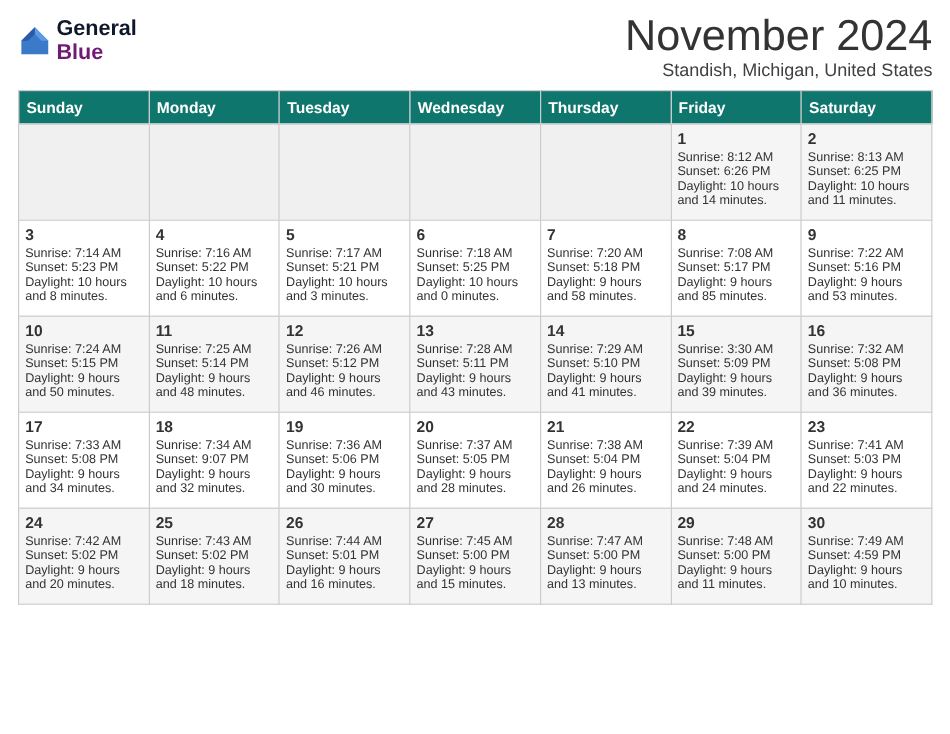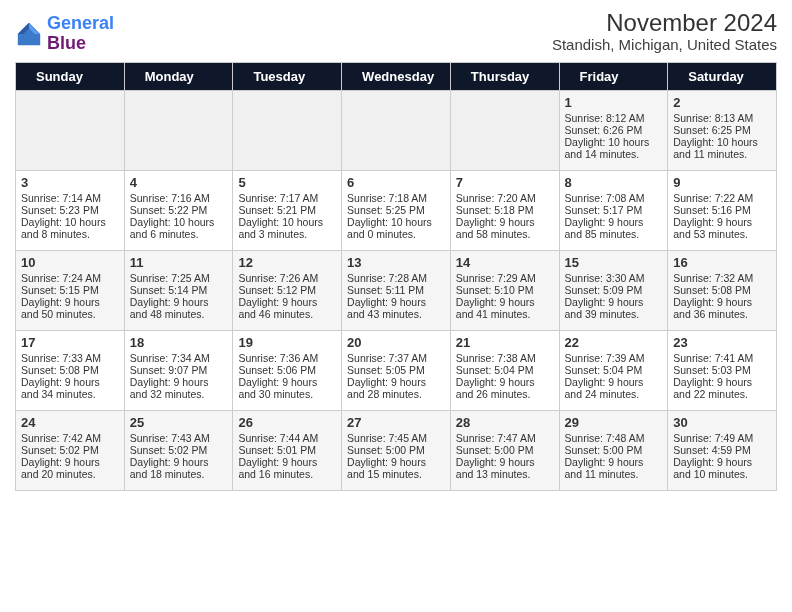--- a/index.html
+++ b/index.html
@@ -22,55 +22,55 @@
       margin-top: 4px;
     }
     .logo-text {
       display: flex;
       flex-direction: column;
       line-height: 1.1;
     }
     .logo-general {
       font-size: 18px;
       font-weight: bold;
-      color: #3b82f6;
+      color: #0f172a;
     }
     .logo-blue {
       font-size: 18px;
       font-weight: bold;
       color: #701a75;
     }
     .logo-icon {
       width: 28px;
       height: 28px;
       margin-right: 4px;
     }
     .title-block {
       text-align: right;
     }
     .month-title {
-      font-size: 24px;
+      font-size: 36px;
       font-weight: normal;
       color: #333;
       line-height: 1.1;
     }
     .location {
       font-size: 15px;
       color: #404040;
     }
     table {
       width: 100%;
       border-collapse: collapse;
       table-layout: fixed;
     }
     thead tr th {
-      background-color: #0f172a;
+      background-color: #0f766e;
       color: #fff;
       text-align: left;
-      padding: 6px 20px;
+      padding: 6px 6px;
       font-size: 13px;
       font-weight: bold;
       border: 1px solid #ccc;
     }
     tbody tr td {
       vertical-align: top;
       border: 1px solid #ccc;
       padding: 4px 5px;
       height: 80px;
       font-size: 10.5px;

